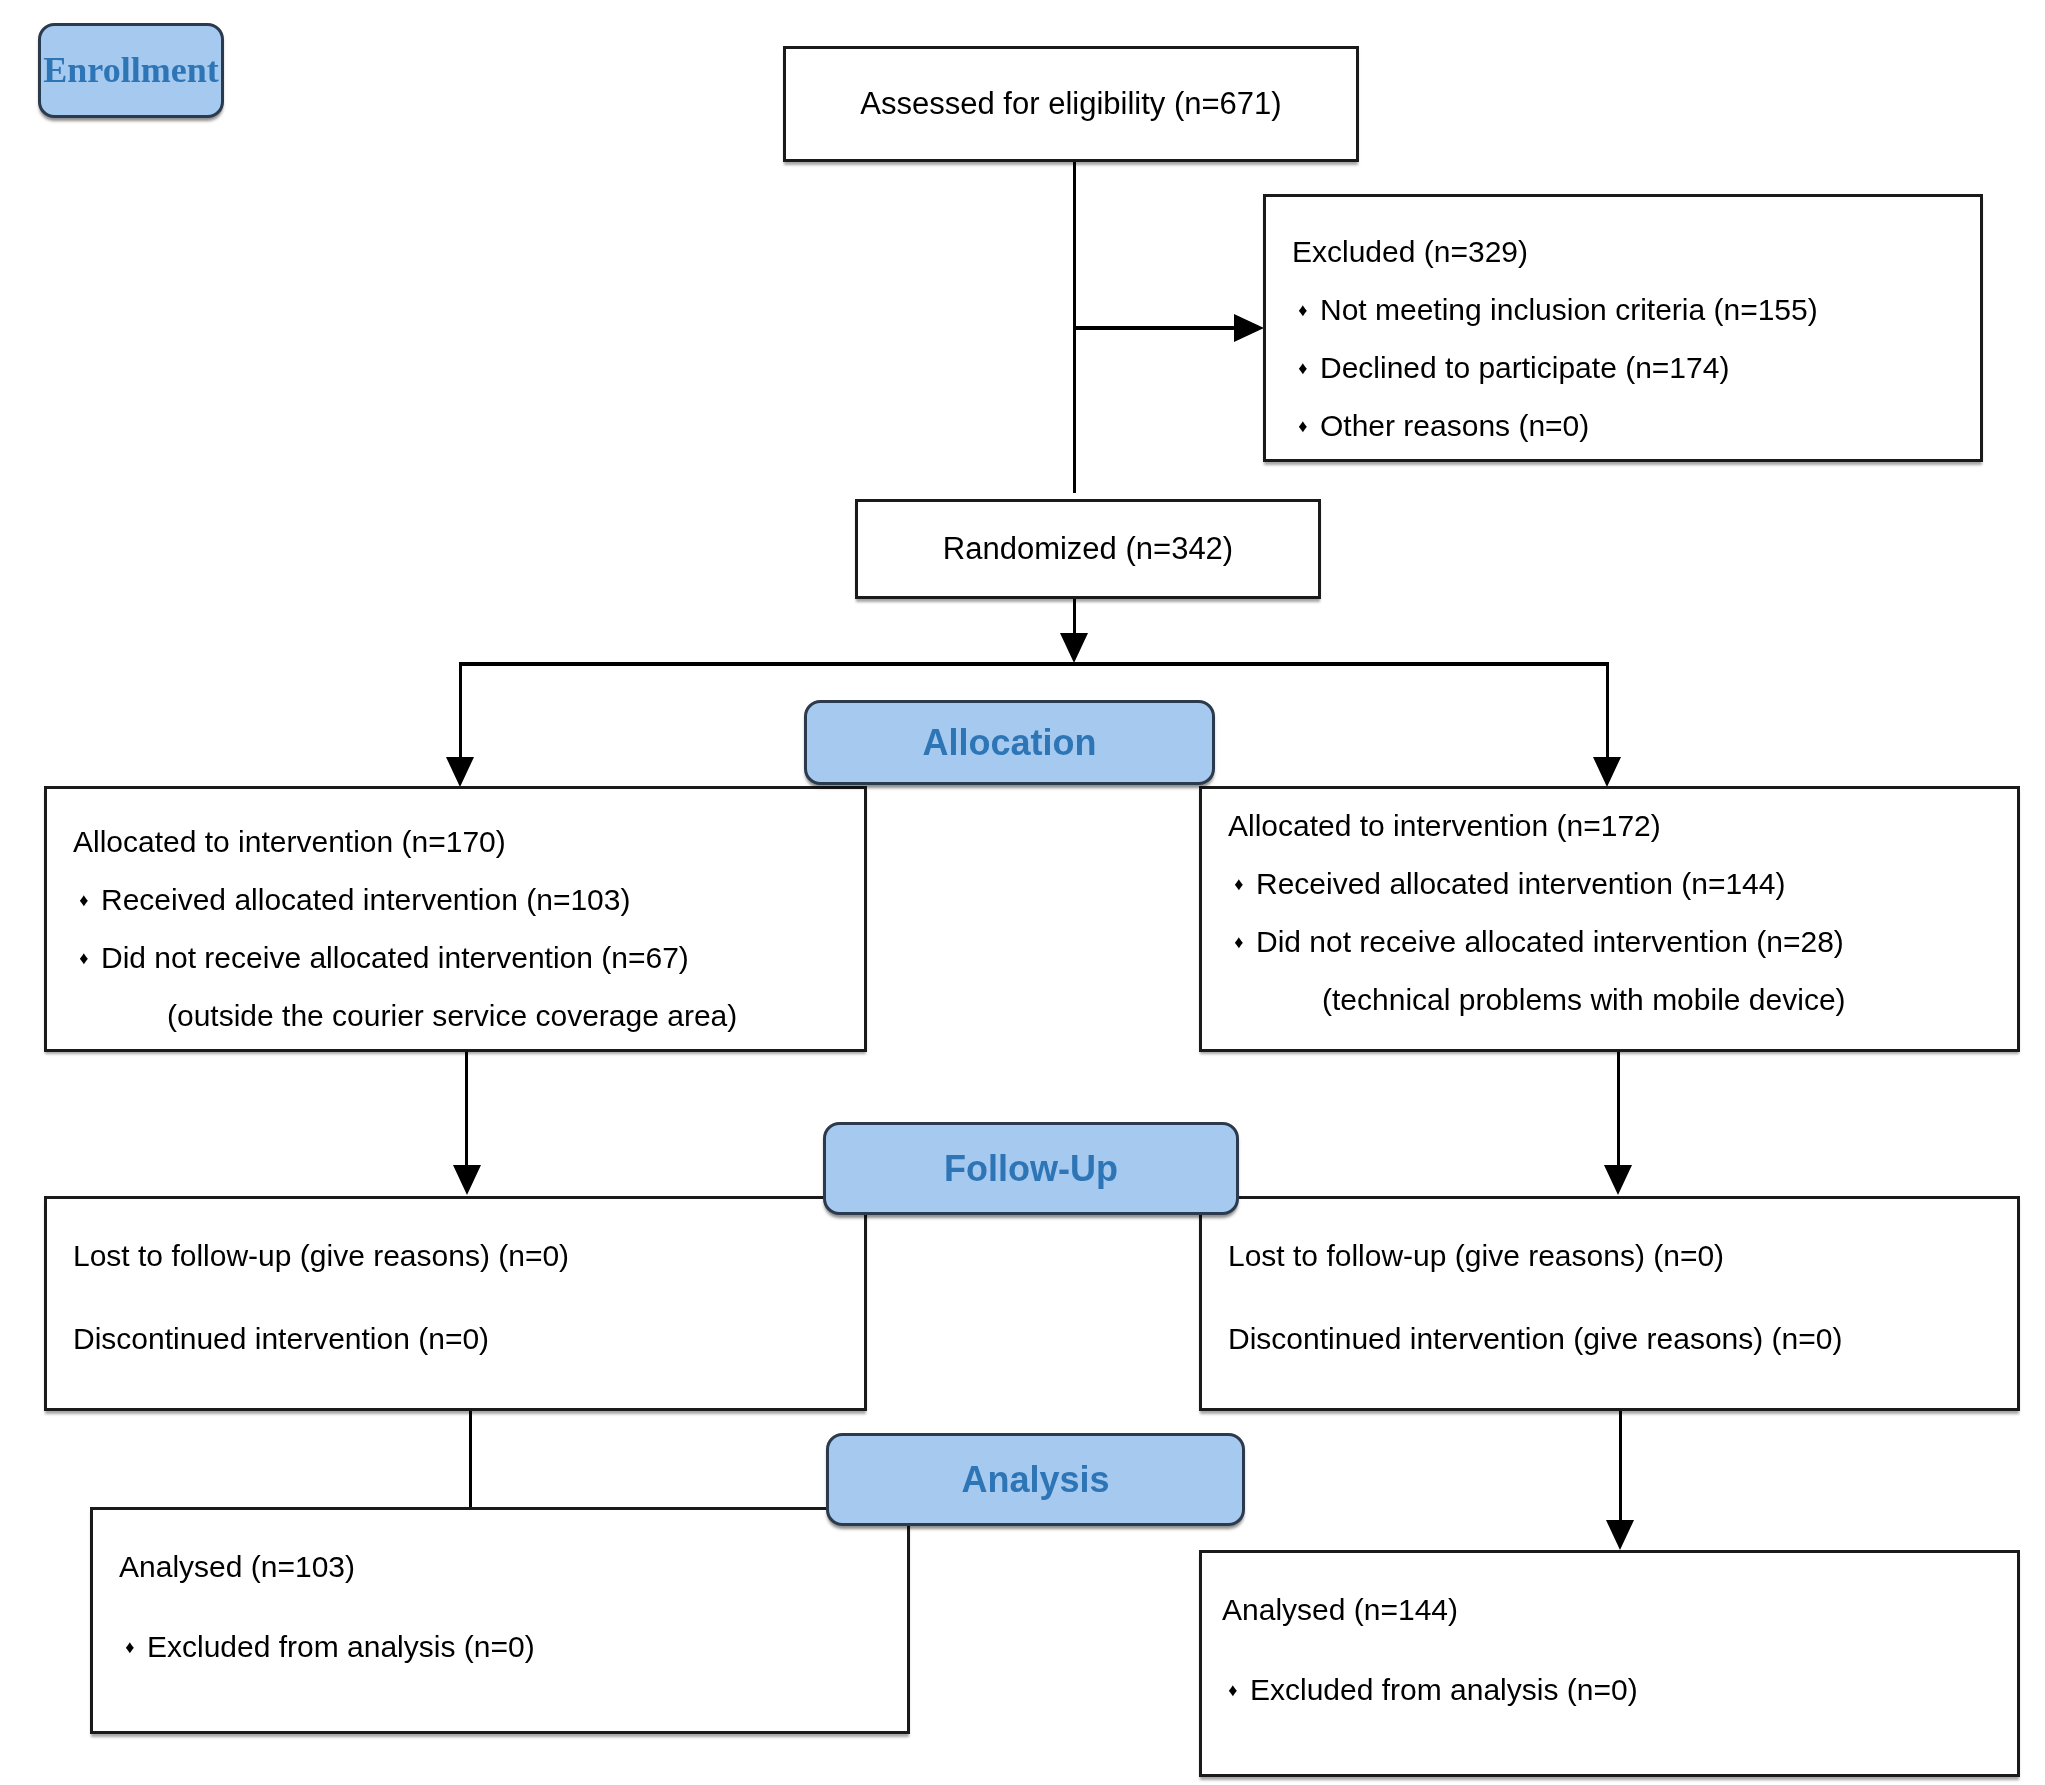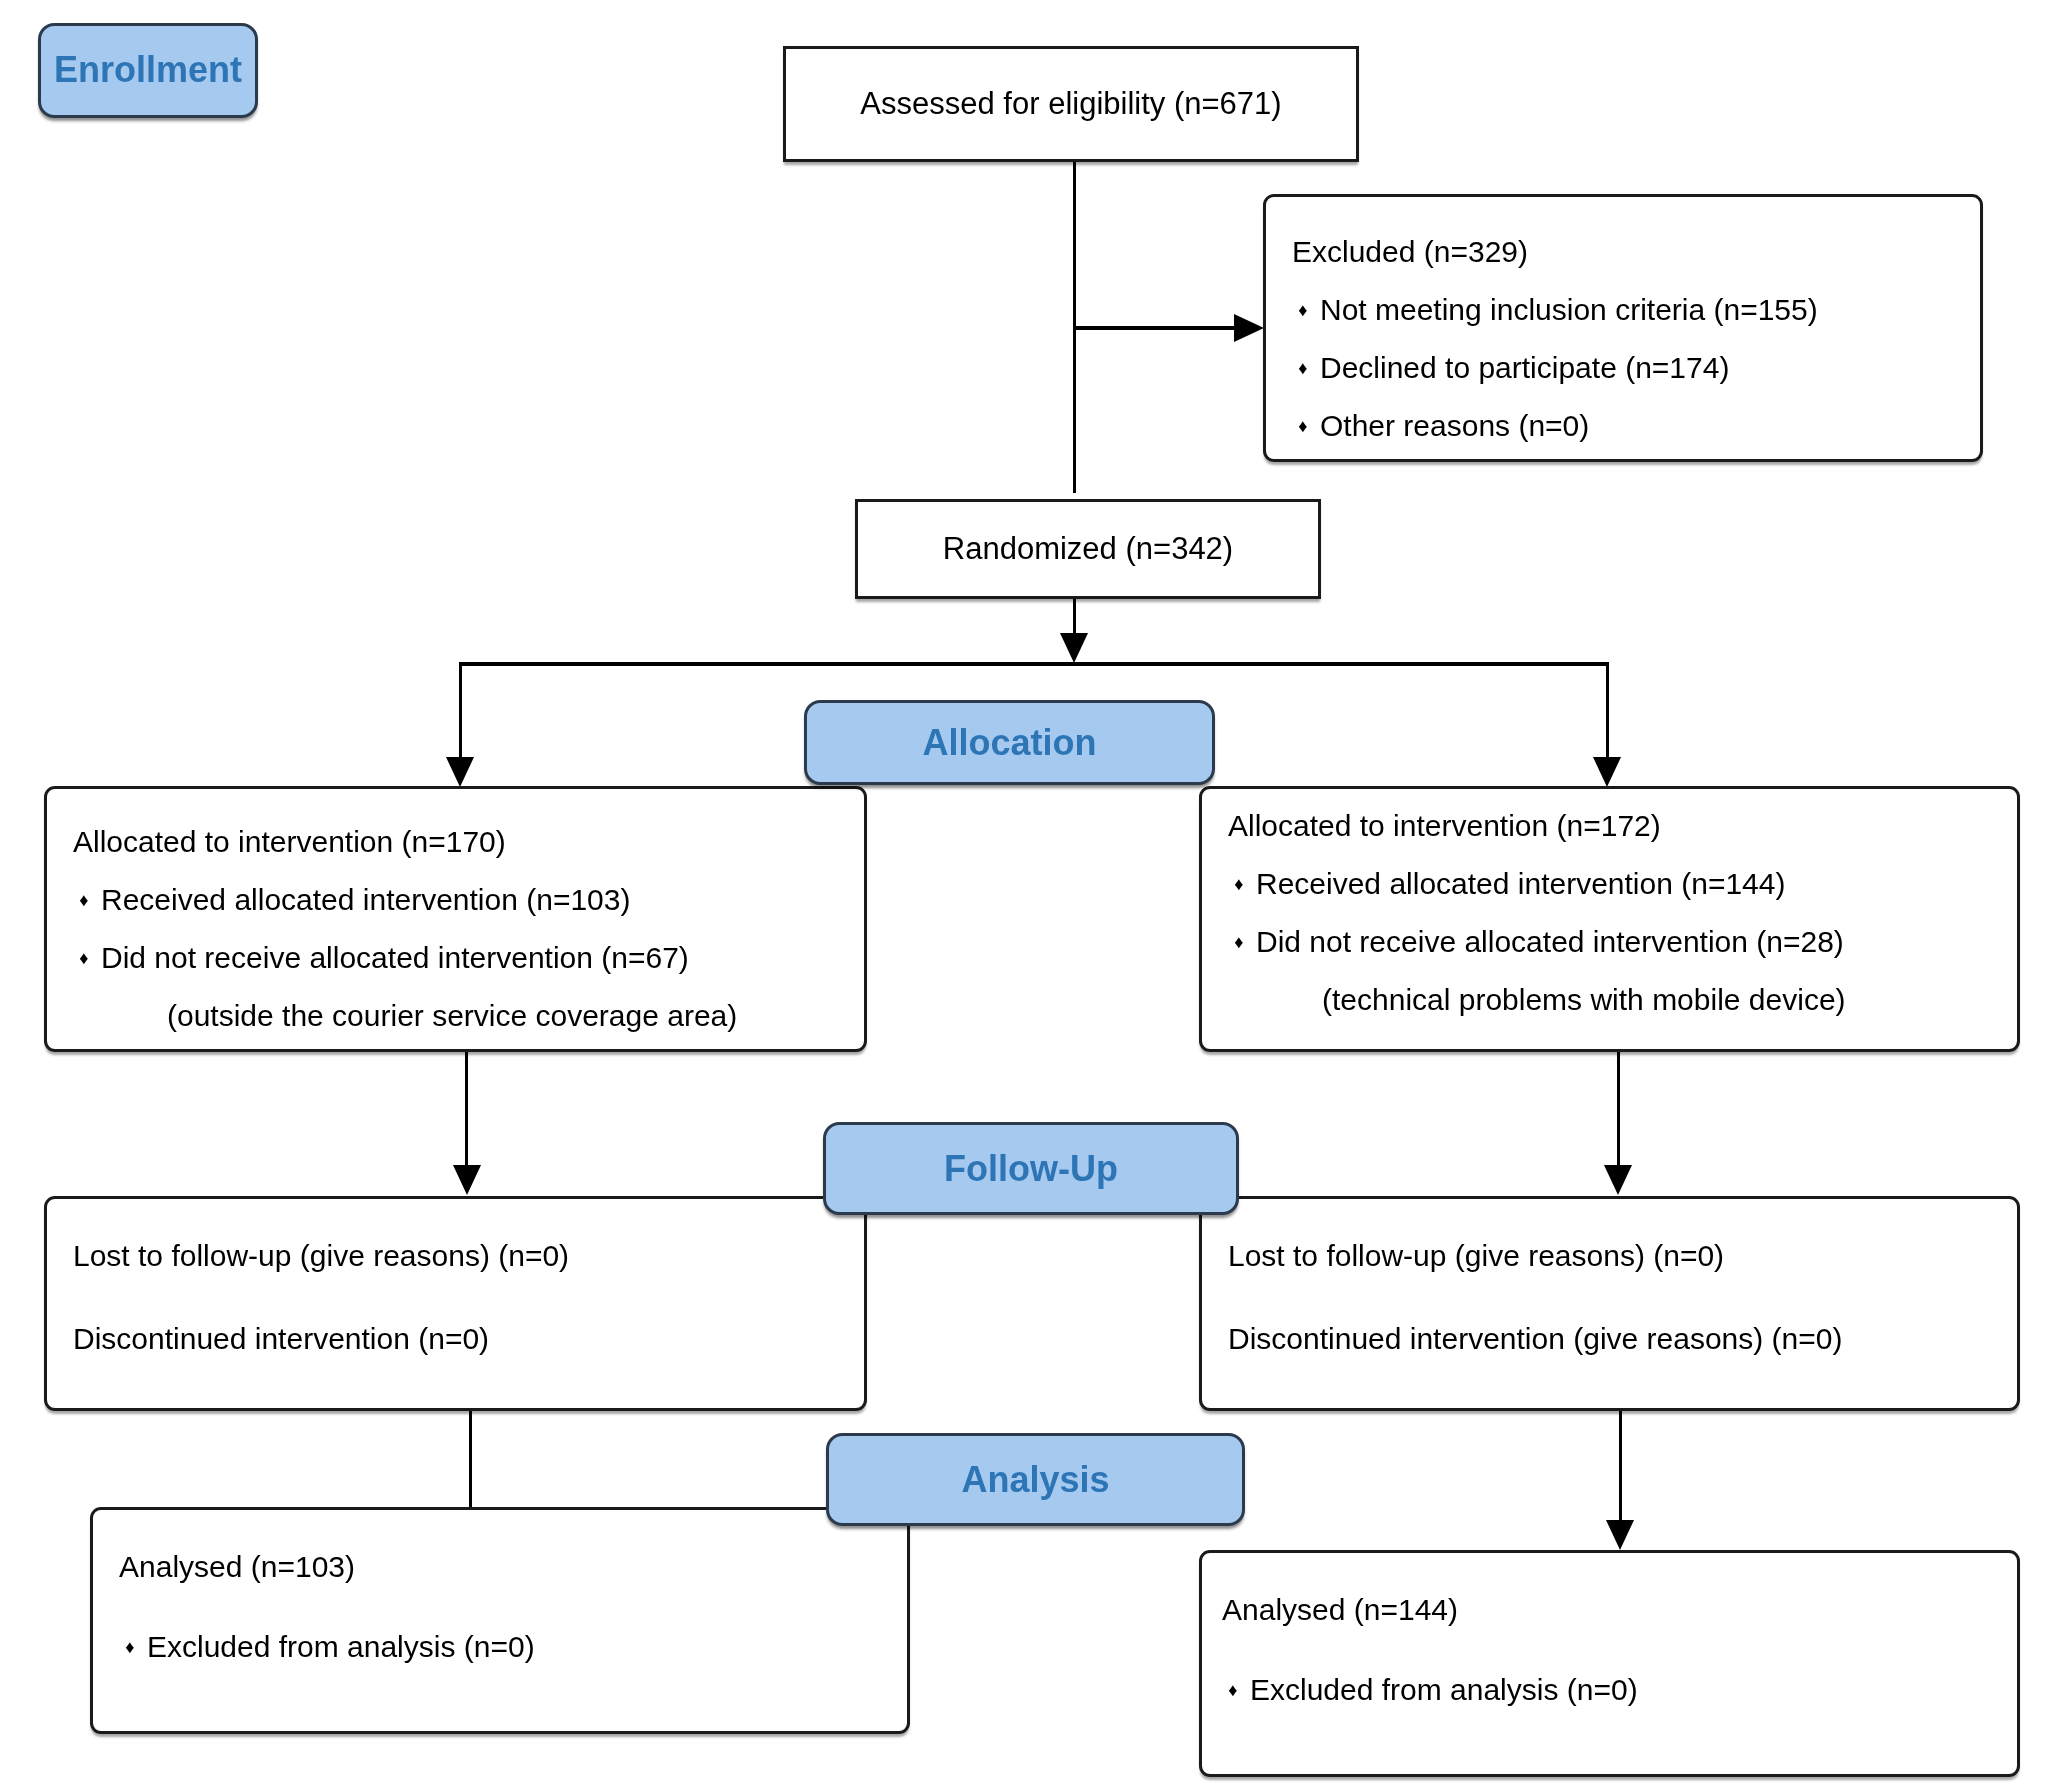--- a/index.html
+++ b/index.html
@@ -10,21 +10,21 @@
   }
   
   .box {
     position:absolute; background:#ffffff;
     border:3.1px solid #1a1a1a; box-sizing:border-box;
     box-shadow:0 3.8px 2.5px -1.3px rgba(0,0,0,0.35);
     z-index:2;
   }
   .center-box { display:flex; align-items:center; justify-content:center; text-align:center; }
   .center-box span { font-size:31px; }
-  .pad-box { padding:26px 19px 0 26px;border-radius:11px; }
+  .pad-box { padding:26px 19px 0 26px; }
   .tline { font-size:30px; line-height:58px; white-space:nowrap; }
   .bullet-line { display:flex; align-items:center; }
   .diamond { font-size:18px; margin:0 12.5px 0 6.3px; }
   .note-line { margin-left:94px; }
   .fu-gap { margin-top:25px; }
   .an-gap { margin-top:22px; }
 
   
   .badge {
     position:absolute; background:#A6C9F0;
@@ -47,21 +47,21 @@
     position:absolute; width:0; height:0; z-index:1;
     border-top:14.4px solid transparent; border-bottom:14.4px solid transparent;
     border-left:30px solid #000;
   }
 </style>
 </head>
 <body>
 
 <div class="canvas">
 
-  <div class="badge" style="left:38px; top:22.5px; width:220px; height:95px;">
+  <div class="badge" style="left:38px; top:22.5px; width:186px; height:95px;font-family:Liberation Serif, serif;">
     <span>Enrollment</span>
   </div>
 
   <div class="badge" style="left:804px; top:700px; width:411px; height:85px;">
     <span>Allocation</span>
   </div>
 
   <div class="badge" style="left:823px; top:1122px; width:416px; height:93px;">
     <span>Follow-Up</span>
   </div>

